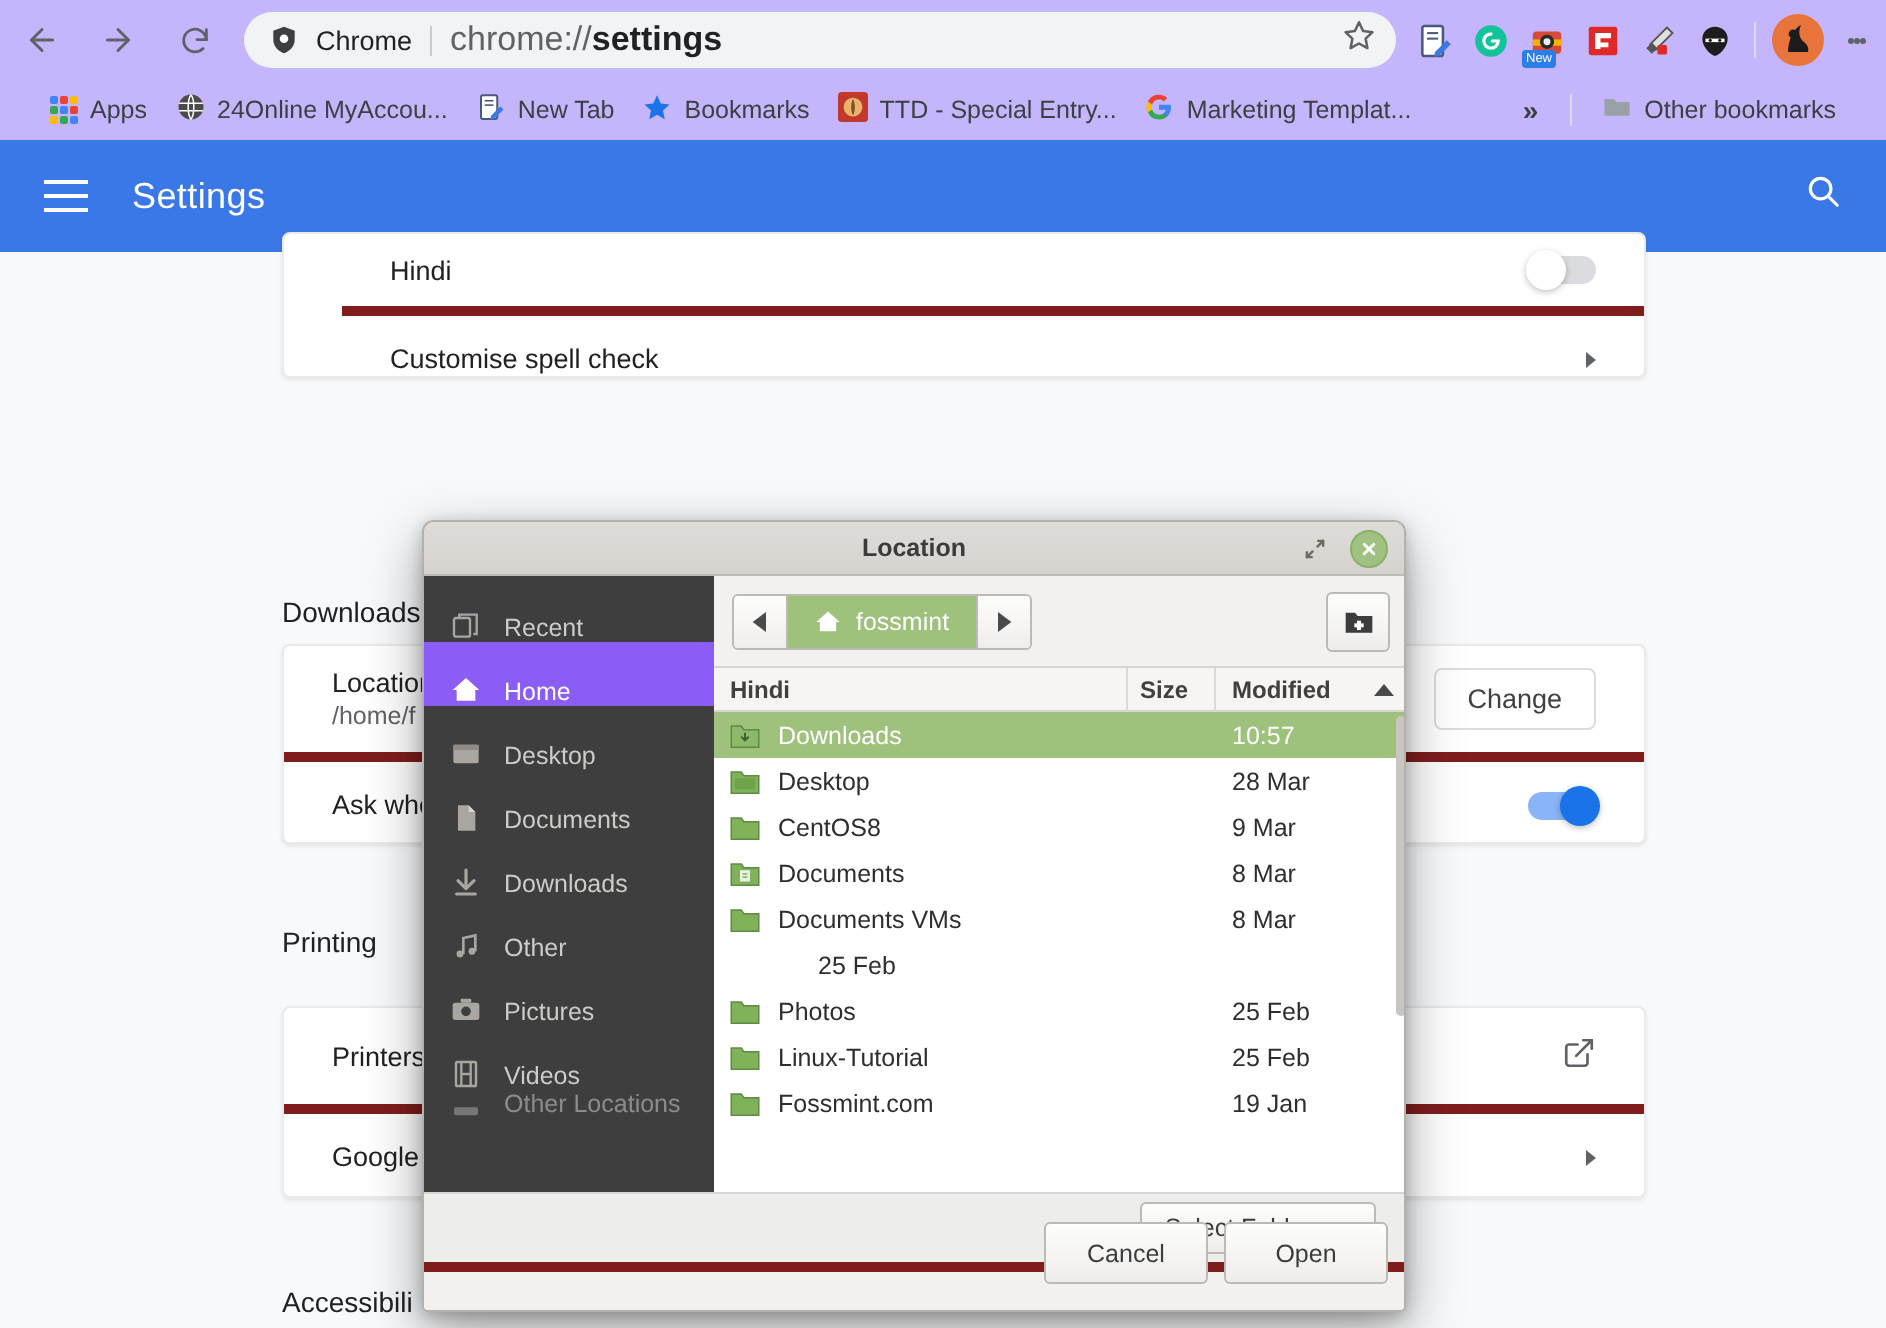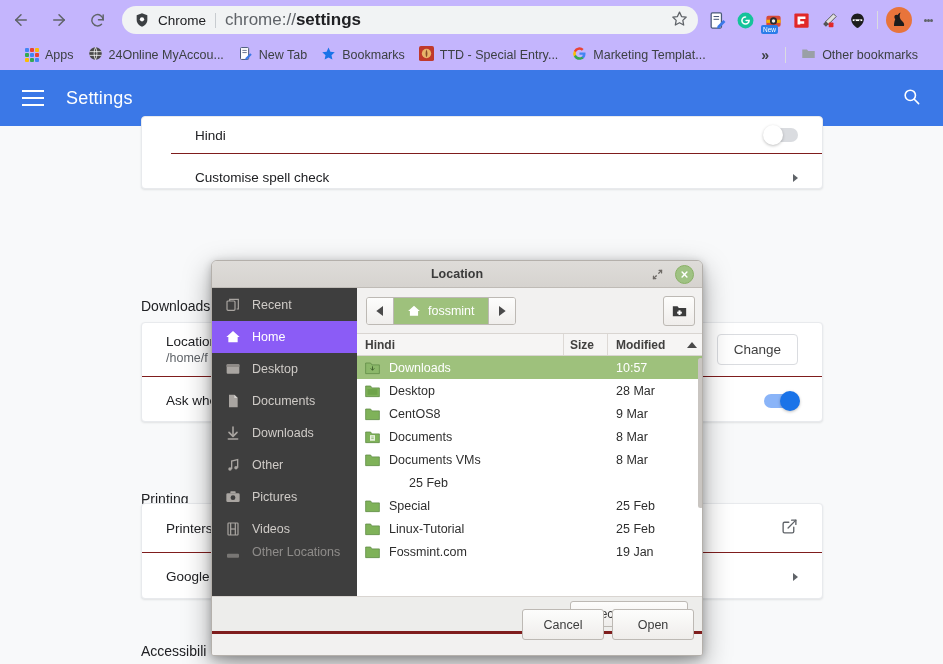--- a/index.html
+++ b/index.html
@@ -104,21 +104,21 @@
   }
   .card {
     position: absolute; left: 141px; width: 682px;
     background: #fff; border: 1px solid #e8eaed; border-radius: 4px;
     box-shadow: 0 1px 2px rgba(60,64,67,.12);
   }
   .row {
     display: flex; align-items: center; justify-content: space-between;
     padding: 0 24px; min-height: 48px; font-size: 13.5px; color: #202124;
   }
-  .row + .row { border-top: 1px solid #7f1d1d; gap: 46px; }
+  .row + .row { border-top: 5px solid #7f1d1d; gap: 46px; }
   .row-sub { font-size: 12.5px; color: #5f6368; margin-top: 2px; }
   .sec-title {
     position: absolute; left: 141px; font-size: 14px; color: #202124;
   }
   .chev-r {
     width: 0; height: 0; border-left: 5px solid #5f6368;
     border-top: 4px solid transparent; border-bottom: 4px solid transparent;
   }
   .toggle {
     width: 34px; height: 14px; border-radius: 7px; position: relative; flex: 0 0 auto;
@@ -167,21 +167,21 @@
   }
   .dlg-main {
     position: absolute; left: 0; top: 27px; width: 492px; height: 308px;
     display: flex;
   }
   .places {
     width: 145px; background: #3e3e3e; color: #d6d3d0;
     padding-top: 1px; overflow: hidden; flex: 0 0 auto;
   }
   .place {
-    display: flex; align-items: center; gap: 11px;
+    display: flex; align-items: flex-end; gap: 11px;
     height: 32px; padding: 0 0 0 13px; font-size: 12.5px; color: #cfcbc7;
   }
   .place.active { background: #8b5cf6; color: #fff; }
   .place .pi { width: 16px; height: 16px; flex: 0 0 auto; display:block; }
   .place.partial { opacity: .55; height: 20px; align-items: flex-start; }
 
   .filepane {
     flex: 1 1 auto; background: #fff; display: flex;
     flex-direction: column; min-width: 0; position: relative;
   }
@@ -240,21 +240,21 @@
   }
   .select-folder {
     display: flex; align-items: center; gap: 10px;
     border: 1px solid #bdb9b4; border-radius: 3px;
     background: linear-gradient(#fdfdfc, #eeecea);
     padding: 5px 11px; font-size: 12.5px; color: #3c3c3c;
   }
   .caret-dn { width: 0; height: 0; border-left: 5px solid transparent; border-right: 5px solid transparent; border-top: 6px solid #4a4a4a; }
   .dlg-footer {
     position: absolute; left: 0; top: 370px; width: 492px; height: 26px;
-    background: #f2f1f0; border-top: 3px solid #7f1d1d;
+    background: #f2f1f0; border-top: 5px solid #7f1d1d;
   }
   .dlg-btn {
     position: absolute; top: -25px; width: 82px; height: 31px;
     border: 1px solid #bdb9b4; border-radius: 3px;
     background: linear-gradient(#fdfdfc, #efedeb);
     display: flex; align-items: center; justify-content: center;
     font-size: 12.5px; color: #3c3c3c;
   }
   .dlg-btn.cancel { left: 310px; }
   .dlg-btn.open { left: 400px; }
@@ -489,21 +489,21 @@
         <span class="btn-outline">Change</span>
       </div>
       <div class="row">
         <span>Ask whe</span>
         <span class="toggle on">
             <i></i>
           </span>
       </div>
     </div>
 
-    <div class="sec-title" style="top:337px;margin-top:28px;">Printing</div>
+    <div class="sec-title" style="top:337px;">Printing</div>
     <div class="card" style="top:377px;height:96px;">
       <div class="row">
         <span>Printers</span>
         <span class="ext-link">
           <svg width="17" height="17" viewBox="0 0 24 24" fill="none" stroke="#5f6368" stroke-width="1.9" stroke-linecap="round" stroke-linejoin="round">
               <path d="M18 13v6a2 2 0 0 1-2 2H5a2 2 0 0 1-2-2V8a2 2 0 0 1 2-2h6"></path>
               <polyline points="15 3 21 3 21 9"></polyline>
               <line x1="10" y1="14" x2="21" y2="3"></line>
             </svg>
         </span>
@@ -732,21 +732,21 @@
         <div class="frow">
           <div class="fr-size"></div>
           <div class="fr-mod">25 Feb</div>
         </div>
 
         <div class="frow">
           <div class="fr-name">
             <svg width="15" height="14" viewBox="0 0 24 22">
                 <path d="M1 3h8l2 3h12v14H1z" fill="#7fb259" stroke="#5e8a44" stroke-width="1.2"></path>
               </svg>
-            <span>Special</span>
+            <span>Photos</span>
           </div>
           <div class="fr-size"></div>
           <div class="fr-mod">25 Feb</div>
         </div>
 
         <div class="frow">
           <div class="fr-name">
             <svg width="15" height="14" viewBox="0 0 24 22">
                 <path d="M1 3h8l2 3h12v14H1z" fill="#7fb259" stroke="#5e8a44" stroke-width="1.2"></path>
               </svg>

